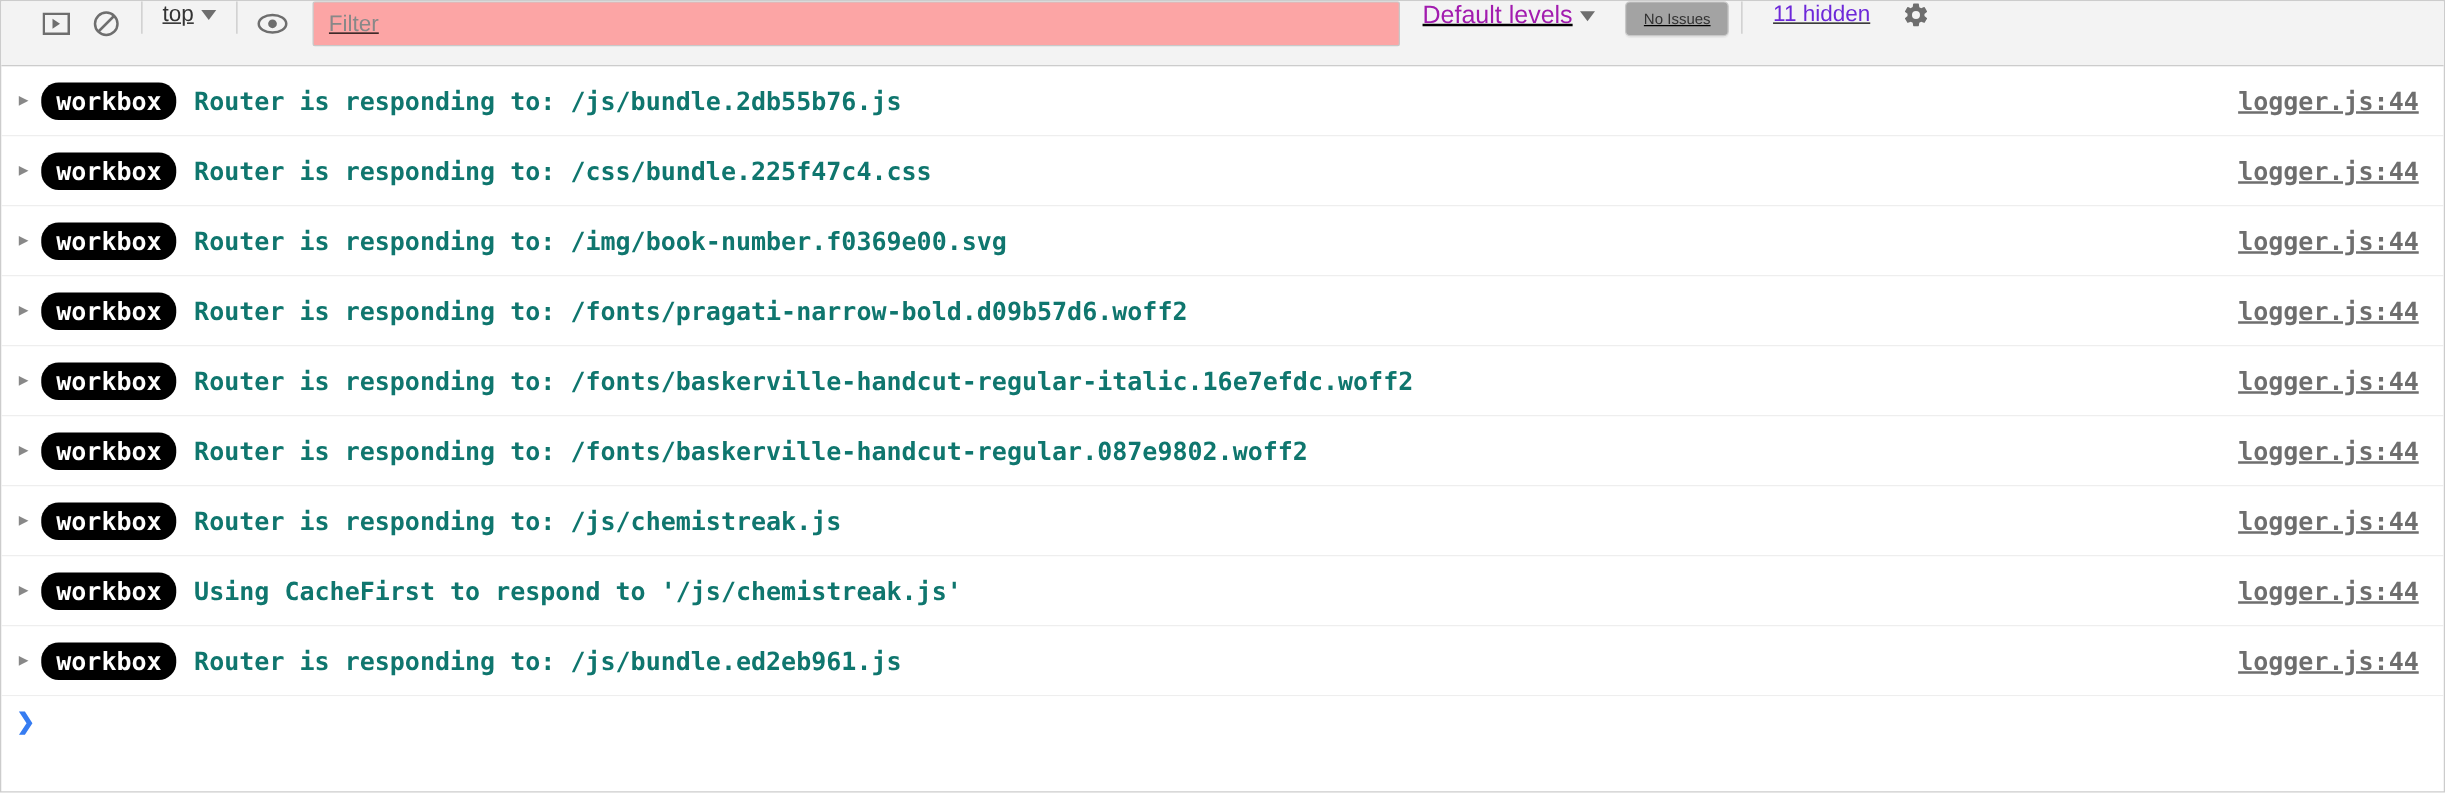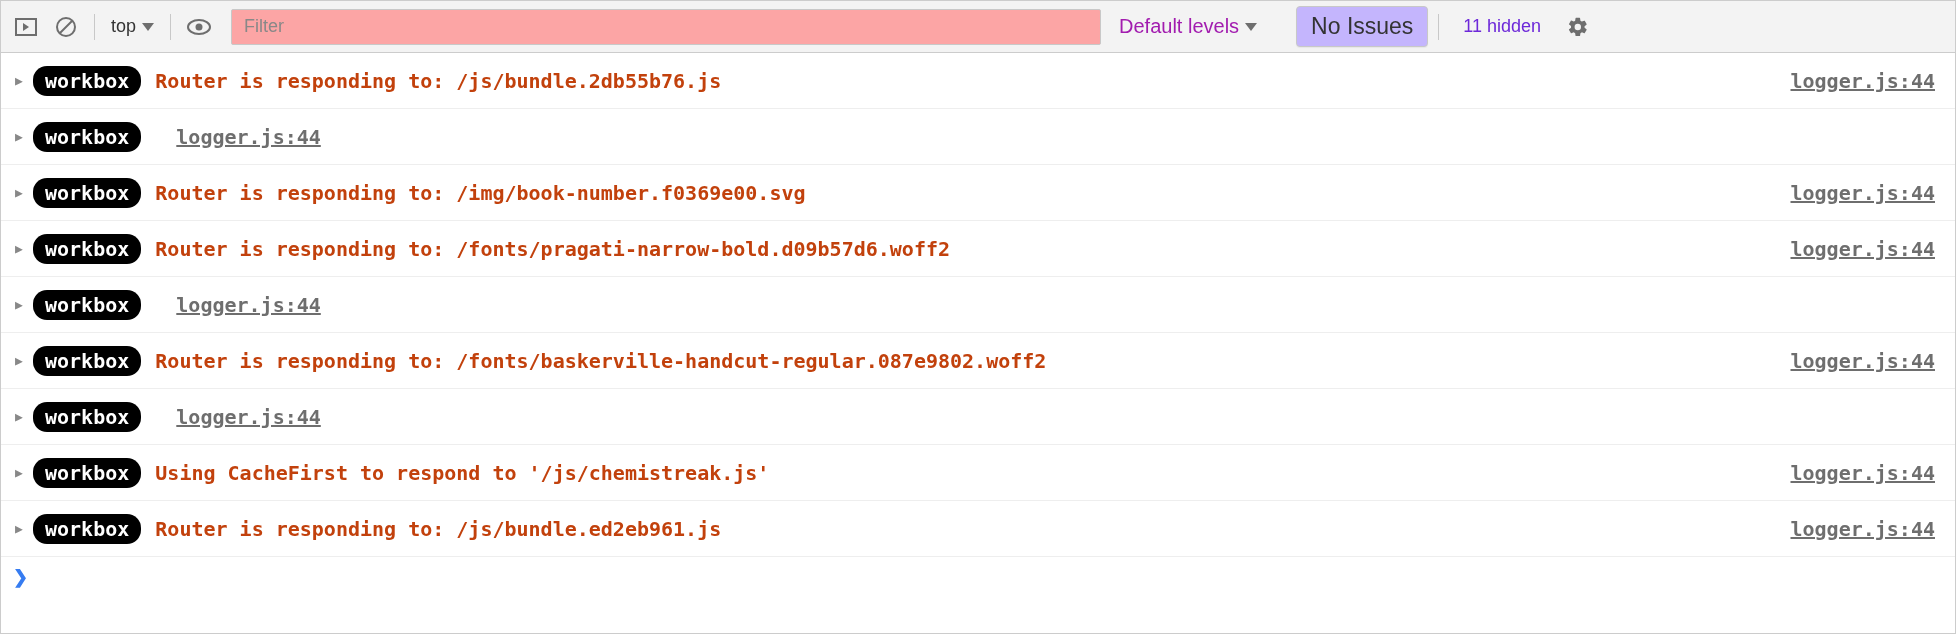--- a/index.html
+++ b/index.html
@@ -6,26 +6,27 @@
 body {
   font-family: -apple-system, BlinkMacSystemFont, "Segoe UI", sans-serif;
   font-size: 15px;
   background: #fff;
   width: 1956px;
   height: 634px;
   border: 1px solid #ccc;
 }
 .toolbar {
   display: flex;
-  align-items: center;
+  align-items: flex-start;
   height: 52px;
   background: #f3f3f3;
   border-bottom: 1px solid #ccc;
-  padding: 0 7px;
+  padding: 0 26px;
   gap: 4px;
+  text-decoration: underline;
 }
 .toolbar-icon {
   width: 36px;
   height: 36px;
   display: flex;
   align-items: center;
   justify-content: center;
   color: #6e6e6e;
   cursor: pointer;
 }
@@ -59,28 +60,28 @@
 .levels-selector {
   display: flex;
   align-items: center;
   gap: 6px;
   color: #a21caf;
   font-size: 20px;
   cursor: pointer;
   padding: 0 14px;
 }
 .issues-btn {
-  background: #c4b5fd;
+  background: #a3a3a3;
   border: 1px solid #c8c8c8;
   border-radius: 4px;
   padding: 6px 14px;
-  font-size: 23px;
+  font-size: 12px;
   color: #333;
   cursor: pointer;
-  margin-left: 21px;
+  margin-left: 6px;
   box-shadow: 0 1px 1px rgba(0,0,0,0.05);
 }
 .hidden-count {
   color: #6d28d9;
   font-size: 18px;
   padding: 0 14px;
   cursor: pointer;
 }
 .gear {
   color: #6e6e6e;
@@ -110,21 +111,21 @@
   background: #000000;
   color: #fff;
   font-weight: bold;
   font-size: 20px;
   padding: 3px 12px;
   border-radius: 14px;
   margin-right: 14px;
   font-family: Menlo, Consolas, monospace;
 }
 .msg {
-  color: #c2410c;
+  color: #0f766e;
   font-weight: bold;
   flex: 1;
   white-space: nowrap;
   overflow: hidden;
 }
 .src {
   color: #6e6e6e;
   font-weight: bold;
   text-decoration: underline;
   cursor: pointer;
@@ -197,48 +198,51 @@
 <div class="console" id="console">
     <div class="row">
       <span class="arrow">▶</span>
       <span class="badge">workbox</span>
       <span class="msg">Router is responding to: /js/bundle.2db55b76.js</span>
       <span class="src">logger.js:44</span>
     </div>
     <div class="row">
       <span class="arrow">▶</span>
       <span class="badge">workbox</span>
+      <span class="msg">Router is responding to: /css/bundle.225f47c4.css</span>
       <span class="src">logger.js:44</span>
     </div>
     <div class="row">
       <span class="arrow">▶</span>
       <span class="badge">workbox</span>
       <span class="msg">Router is responding to: /img/book-number.f0369e00.svg</span>
       <span class="src">logger.js:44</span>
     </div>
     <div class="row">
       <span class="arrow">▶</span>
       <span class="badge">workbox</span>
       <span class="msg">Router is responding to: /fonts/pragati-narrow-bold.d09b57d6.woff2</span>
       <span class="src">logger.js:44</span>
     </div>
     <div class="row">
       <span class="arrow">▶</span>
       <span class="badge">workbox</span>
+      <span class="msg">Router is responding to: /fonts/baskerville-handcut-regular-italic.16e7efdc.woff2</span>
       <span class="src">logger.js:44</span>
     </div>
     <div class="row">
       <span class="arrow">▶</span>
       <span class="badge">workbox</span>
       <span class="msg">Router is responding to: /fonts/baskerville-handcut-regular.087e9802.woff2</span>
       <span class="src">logger.js:44</span>
     </div>
     <div class="row">
       <span class="arrow">▶</span>
       <span class="badge">workbox</span>
+      <span class="msg">Router is responding to: /js/chemistreak.js</span>
       <span class="src">logger.js:44</span>
     </div>
     <div class="row">
       <span class="arrow">▶</span>
       <span class="badge">workbox</span>
       <span class="msg">Using CacheFirst to respond to '/js/chemistreak.js'</span>
       <span class="src">logger.js:44</span>
     </div>
     <div class="row">
       <span class="arrow">▶</span>

